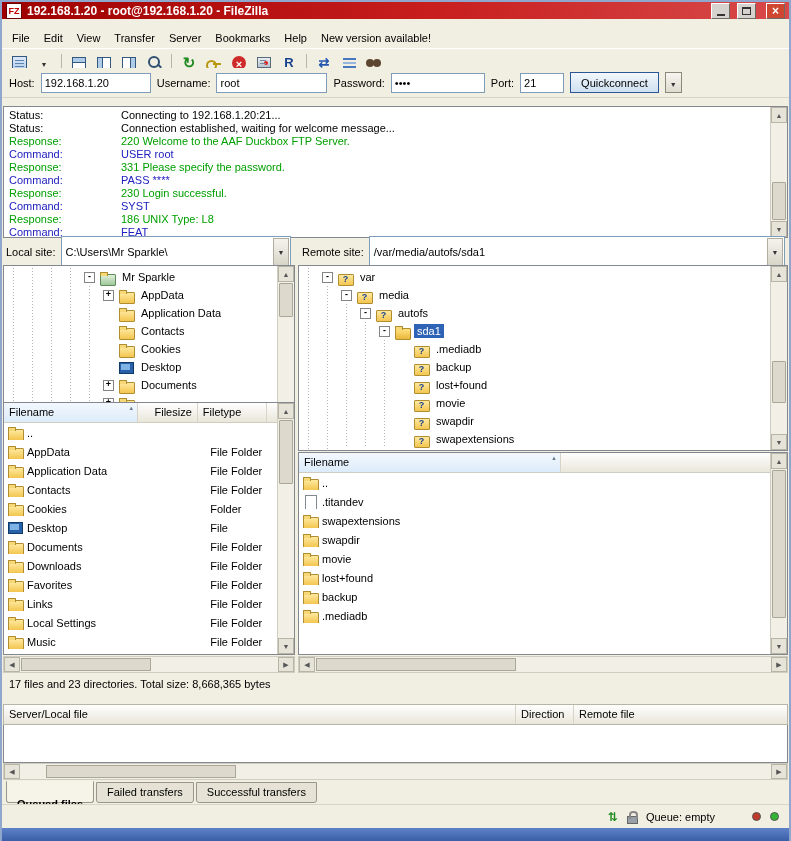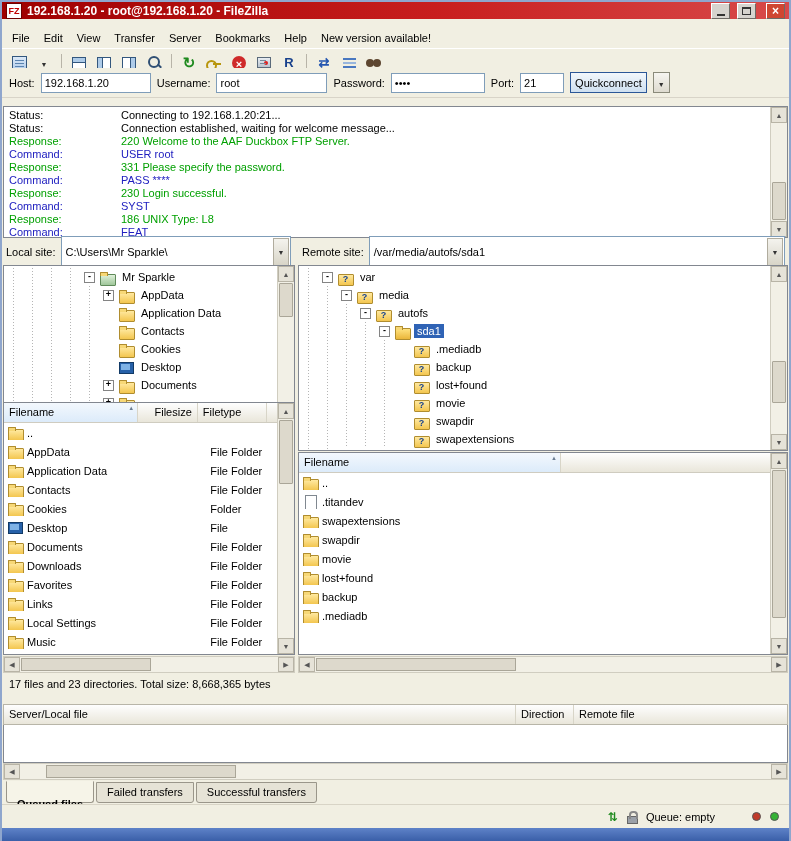--- a/index.html
+++ b/index.html
@@ -44,21 +44,21 @@
 .reconnect-icon::before{content:"R";font-weight:bold;font-size:13px;color:#18418c}
 .synchronized-browsing-icon::before{content:"⇄";font-size:13px;font-weight:bold;color:#2456b0}
 .directory-comparison-icon{width:13px;height:12px}
 .directory-comparison-icon::before{content:"";position:absolute;left:0;top:1px;width:13px;height:2px;background:#4a78c0;box-shadow:0 4px 0 #98b6dd,0 8px 0 #4a78c0}
 .find-files-icon{width:16px;height:12px}
 .find-files-icon::before{content:"";position:absolute;left:0;top:2px;width:8px;height:8px;border-radius:50%;background:#5d4630;box-shadow:7px 0 0 #5d4630}
 
 .quickbar{position:absolute;top:66px;left:0;right:0;height:30px;background:#f1efe2;display:flex;align-items:center;padding:0 7px;gap:6px;border-bottom:1px solid #d8d4c8}
 .qlabel{white-space:nowrap}
 .qinput{height:20px;border:1px solid #7f9db9;background:#fff;padding:0 3px;font:11px "Liberation Sans",sans-serif}
-.qc-btn{height:21px;padding:0 4px;border:1px solid #2b5797;background:linear-gradient(#f2f7fc,#cfe0f0);font:11px "Liberation Sans",sans-serif}
+.qc-btn{height:21px;padding:0 10px;border:1px solid #2b5797;background:linear-gradient(#f2f7fc,#cfe0f0);font:11px "Liberation Sans",sans-serif}
 .qc-drop{width:17px;height:21px;border:1px solid #8a8a7a;background:linear-gradient(#f6f5f0,#dedbd0)}
 .qc-drop::before{content:"▼";font-size:7px;color:#333}
 
 .logpane{position:absolute;top:104px;left:1px;right:1px;height:132px;background:#fff;border:1px solid #828790;overflow:hidden}
 .log-lines{position:absolute;left:0;top:0;right:17px;bottom:0;padding:2px 0 0 5px;overflow:hidden}
 .log-line{height:13px;line-height:13px;white-space:nowrap}
 .log-type{display:inline-block;width:112px}
 .log-line.status{color:#000}
 .log-line.response{color:#00a000}
 .log-line.command{color:#2020c0}

